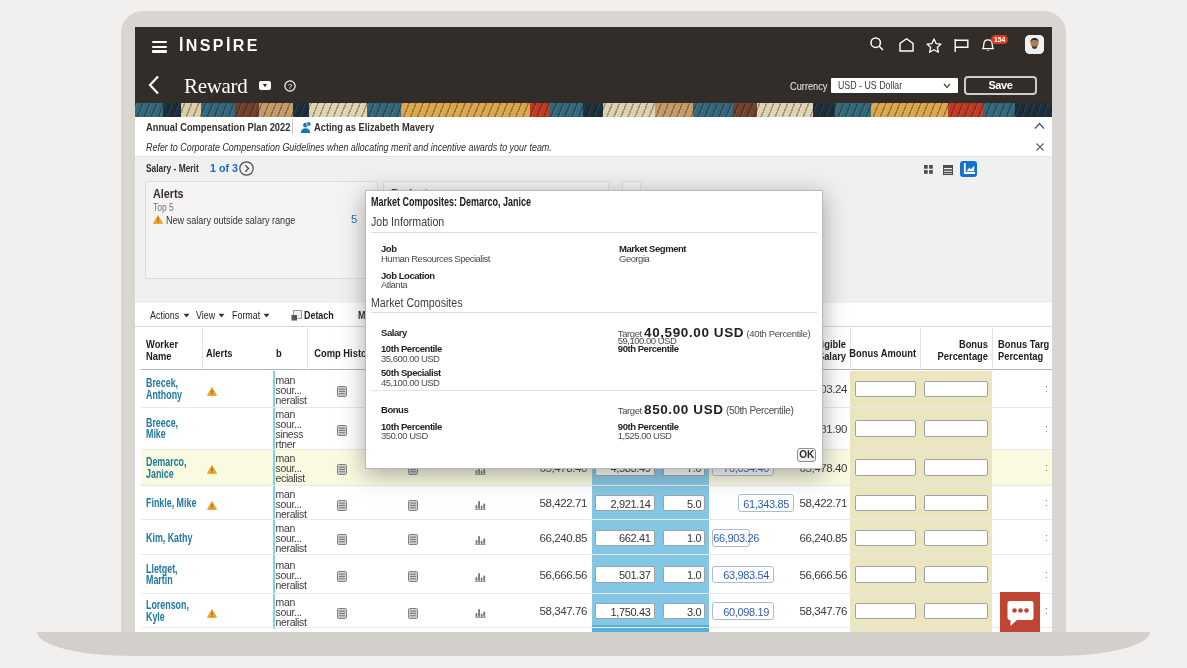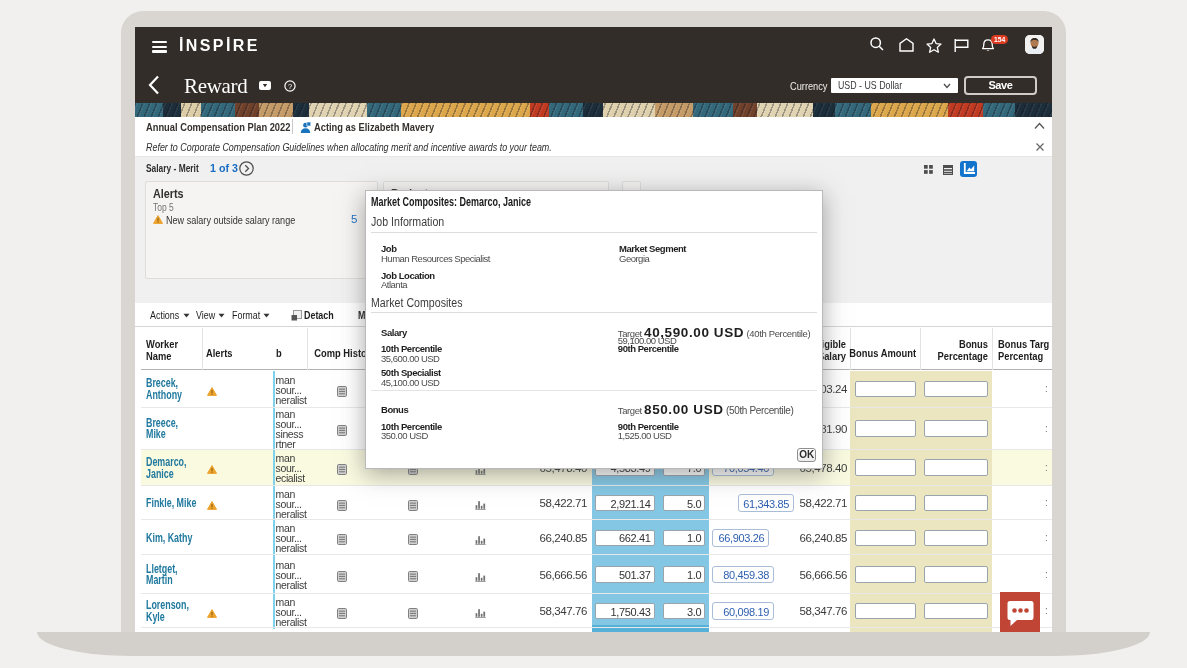--- a/index.html
+++ b/index.html
@@ -388,21 +388,21 @@
         <rect x="0.6" y="5.2" width="1.7" height="3.6" fill="#6f6f6f"></rect>
         <rect x="3.2" y="1.2" width="1.7" height="7.6" fill="#6f6f6f"></rect>
         <rect x="5.8" y="5.8" width="1.7" height="3" fill="#6f6f6f"></rect>
         <rect x="8.4" y="3.6" width="1.7" height="5.2" fill="#6f6f6f"></rect>
         <rect x="0.3" y="9" width="10.4" height="0.8" fill="#8a8a8a"></rect>
       </svg>
     </div>
 <div class="abs num" style="left:372px;top:504.8px;width:80px">66,240.85</div>
 <div class="abs inp" style="left:460px;top:502.5px;width:59.5px">662.41</div>
 <div class="abs inp" style="left:527.7px;top:502.5px;width:42.5px">1.0</div>
-<div class="abs nsb" style="left:577.3px;top:502px;width:57px">66,903.26</div>
+<div class="abs nsb" style="left:577.3px;top:502px;width:38px">66,903.26</div>
 <div class="abs num" style="left:632px;top:504.8px;width:80px">66,240.85</div>
 <div class="abs binp" style="left:720.1px;top:502.5px;width:61px"></div>
 <div class="abs binp" style="left:789px;top:502.5px;width:63.5px"></div>
 <div class="abs" style="left:910px;top:504.8px;font-size:10px;color:#777">:</div>
 <div class="abs" style="left:6px;top:565.7px;width:911px;height:1px;background:#e8e8e8"></div>
 <div class="abs nm" style="left:10.5px;top:536.8px;width:64px">Lletget,<br>Martin</div>
 <div class="abs jb" style="left:140.5px;top:533px;width:42.5px">man<br>sour...<br>neralist</div>
 <div class="abs" style="left:202px;top:544px">
       <svg width="10" height="11" viewBox="0 0 10 11">
         <rect x="0.5" y="0.5" width="9" height="10" rx="1.2" fill="#cfcfcf" stroke="#818181"></rect>
@@ -424,21 +424,21 @@
         <rect x="0.6" y="5.2" width="1.7" height="3.6" fill="#6f6f6f"></rect>
         <rect x="3.2" y="1.2" width="1.7" height="7.6" fill="#6f6f6f"></rect>
         <rect x="5.8" y="5.8" width="1.7" height="3" fill="#6f6f6f"></rect>
         <rect x="8.4" y="3.6" width="1.7" height="5.2" fill="#6f6f6f"></rect>
         <rect x="0.3" y="9" width="10.4" height="0.8" fill="#8a8a8a"></rect>
       </svg>
     </div>
 <div class="abs num" style="left:372px;top:541.5px;width:80px">56,666.56</div>
 <div class="abs inp" style="left:460px;top:539.2px;width:59.5px">501.37</div>
 <div class="abs inp" style="left:527.7px;top:539.2px;width:42.5px">1.0</div>
-<div class="abs nsb" style="left:577.3px;top:538.7px;width:61.7px">80,459.38</div>
+<div class="abs nsb" style="left:577.3px;top:538.7px;width:61.7px">63,983.54</div>
 <div class="abs num" style="left:632px;top:541.5px;width:80px">56,666.56</div>
 <div class="abs binp" style="left:720.1px;top:539.2px;width:61px"></div>
 <div class="abs binp" style="left:789px;top:539.2px;width:63.5px"></div>
 <div class="abs" style="left:910px;top:541.5px;font-size:10px;color:#777">:</div>
 <div class="abs" style="left:6px;top:600.4px;width:911px;height:1px;background:#e8e8e8"></div>
 <div class="abs nm" style="left:10.5px;top:573.4px;width:64px">Lorenson,<br>Kyle</div>
 <div class="abs" style="left:72px;top:581.6px">
       <svg width="10" height="9" viewBox="0 0 10 9">
         <path d="M5 0.6 L9.5 8.4 H0.5 Z" fill="#eca42e" stroke="#eca42e" stroke-width="1" stroke-linejoin="round"></path>
         <rect x="4.45" y="2.9" width="1.1" height="3.1" fill="#8a5c12"></rect>

